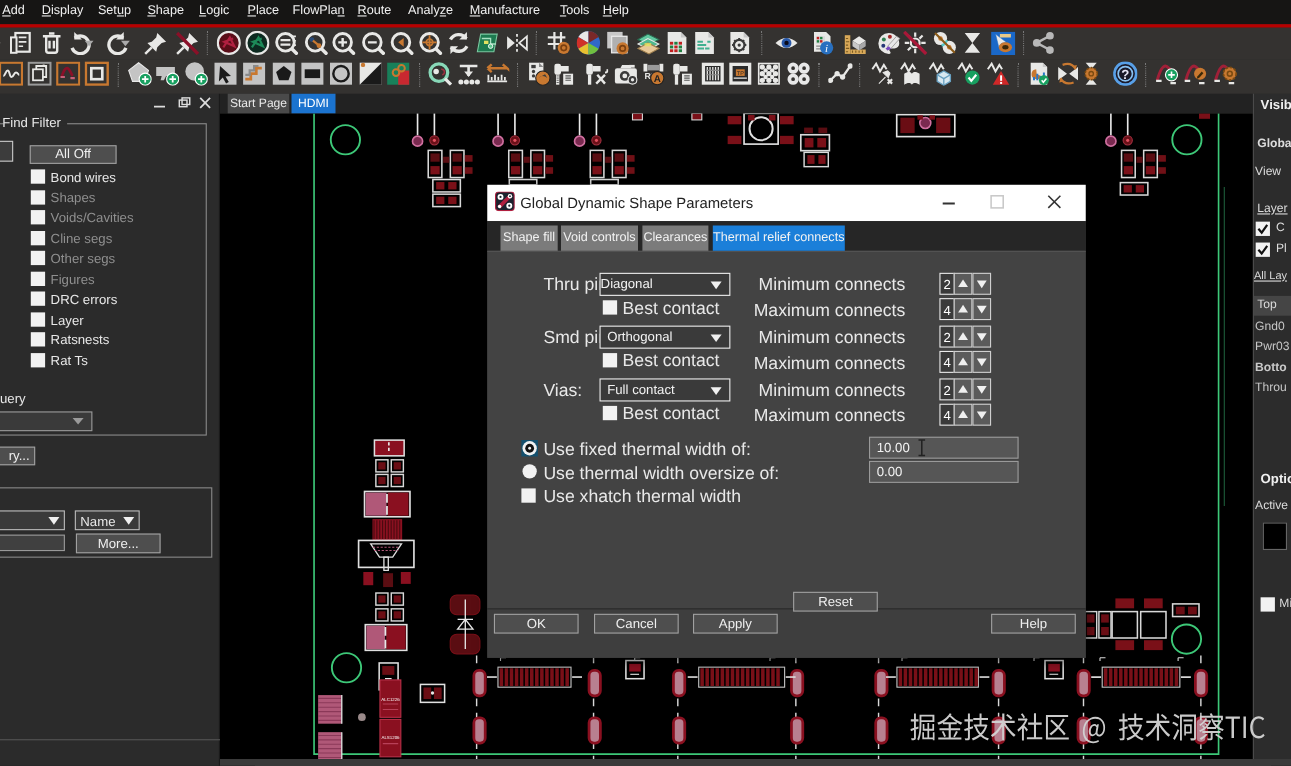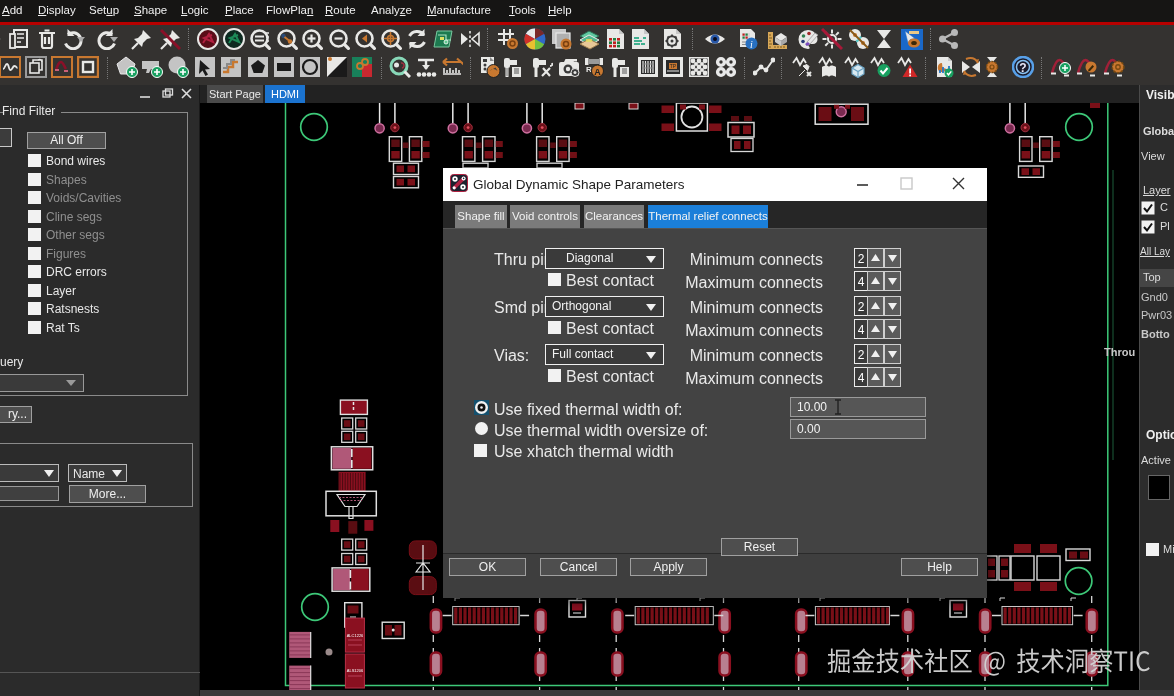--- a/index.html
+++ b/index.html
@@ -861,21 +861,21 @@
       <path d="M103 3l11 11M114 3l-11 11" stroke="#333" stroke-width="1.4"></path>
     </svg>
 <div class="abs" style="left:443px;top:201px;width:544px;height:27px;background:#262626;z-index:31"></div>
 <div class="tab" style="left:455px;width:52px;z-index:32">Shape fill</div>
 <div class="tab" style="left:510px;width:70px;z-index:32">Void controls</div>
 <div class="tab" style="left:584px;width:60px;z-index:32">Clearances</div>
 <div class="tab" style="left:648px;width:120px;background:#1b7fd9;z-index:32">Thermal relief connects</div>
 <div class="abs" style="left:443px;top:228px;width:544px;height:325px;background:#434343;z-index:31;border-top:1px solid #555"></div>
 <div class="abs" style="left:443px;top:553px;width:544px;height:45px;background:#3e3e3e;z-index:31;border-top:1px solid #2a2a2a"></div>
 <div class="dlbl" style="left:494px;top:251px;z-index:32">Thru pins:</div>
-<div class="dd" style="left:545px;top:248px;width:119px;height:21px;line-height:19px;padding-left:20px;z-index:32">Diagonal<svg style="position:absolute;right:6px;top:6px" width="12" height="9">
+<div class="dd" style="left:545px;top:248px;width:119px;height:21px;line-height:19px;padding-left:0;z-index:32">Diagonal<svg style="position:absolute;right:6px;top:6px" width="12" height="9">
         <path d="M1 1l5 7 5-7z" fill="#f0f0f0"></path>
       </svg></div>
 <div class="cb" style="left:548px;top:273px;z-index:32"></div>
     <div class="dlbl" style="left:566px;top:272px;z-index:32">Best contact</div>
 <div class="dlbl" style="left:623px;top:251px;width:200px;text-align:right;z-index:32">Minimum connects</div>
 <div class="spn" style="left:854px;top:248px;z-index:32">2</div>
     <div class="spb" style="left:867px;top:248px;z-index:32"><svg width="15" height="18">
         <path d="M3 12l4.5-7 4.5 7z" fill="#f0f0f0"></path>
       </svg></div>
     <div class="spb" style="left:884px;top:248px;z-index:32"><svg width="15" height="18">
@@ -970,21 +970,21 @@
       <rect x="0.5" y="0.5" width="13" height="13" fill="#f2f2f2"></rect>
       <path d="M3 7l3 3.5L11 3.5" stroke="#111" stroke-width="2" fill="none"></path>
     </svg>
 <div class="abs" style="left:1160px;top:220px;font-size:11px;color:#dcdcdc;font-weight:normal;white-space:nowrap;z-index:41">Pl</div>
 <div class="abs" style="left:1140px;top:246px;font-size:10px;color:#dcdcdc;font-weight:normal;white-space:nowrap;z-index:41"><u>All Lay</u></div>
 <div class="abs" style="left:1140px;top:269px;width:34px;height:18px;background:#454545;z-index:41"></div>
 <div class="abs" style="left:1143px;top:271px;font-size:11px;color:#dcdcdc;font-weight:normal;white-space:nowrap;z-index:41">Top</div>
 <div class="abs" style="left:1141px;top:291px;font-size:11px;color:#c8c8c8;font-weight:normal;white-space:nowrap;z-index:41">Gnd0</div>
 <div class="abs" style="left:1141px;top:309px;font-size:11px;color:#c8c8c8;font-weight:normal;white-space:nowrap;z-index:41">Pwr03</div>
 <div class="abs" style="left:1141px;top:328px;font-size:11px;color:#c8c8c8;font-weight:bold;white-space:nowrap;z-index:41">Botto</div>
-<div class="abs" style="left:1104px;top:346px;font-size:11px;color:#c8c8c8;font-weight:bold;white-space:nowrap;z-index:41">Throu</div>
+<div class="abs" style="left:1141px;top:346px;font-size:11px;color:#c8c8c8;font-weight:normal;white-space:nowrap;z-index:41">Throu</div>
 <div class="abs" style="left:1146px;top:428px;font-size:12px;color:#f0f0f0;font-weight:bold;white-space:nowrap;z-index:41">Optio</div>
 <div class="abs" style="left:1141px;top:454px;font-size:11px;color:#dcdcdc;font-weight:normal;white-space:nowrap;z-index:41">Active</div>
 <div class="abs" style="left:1148px;top:475px;width:22px;height:25px;background:#000;border:1px solid #666;z-index:41"></div>
 <div class="cb" style="left:1146px;top:543px;z-index:41"></div>
 <div class="abs" style="left:1163px;top:543px;font-size:11px;color:#dcdcdc;font-weight:normal;white-space:nowrap;z-index:41">Mi</div>
 <div class="abs" style="left:200px;top:690px;width:974px;height:6px;background:#3a3a3a;z-index:45"></div>
 <svg class="wmark" style="left:827px;top:641px" width="330" height="40" viewBox="0 0 330 40">
       <g transform="translate(0 30)" fill="rgba(210,210,210,0.96)">
         <path transform="translate(0.00 0) scale(0.02430 -0.02673)" d="M408.940673828125 796.8704833984375H923.140380859375V546.2293701171875H407.380615234375V609.940673828125H852.1888427734375V733.1591796875H408.940673828125ZM368.419677734375 796.8704833984375H437.981201171875V491Q437.981201171875 428.8299560546875 434.39617919921875 354.79486083984375Q430.8111572265625 280.759765625 420.7510986328125 203.61468505859375Q410.6910400390625 126.4696044921875 391.26593017578125 53.49456787109375Q371.8408203125 -19.48046875 340.16064453125 -80.92041015625Q334.260498046875 -74.4102783203125 323.21527099609375 -66.64508056640625Q312.1700439453125 -58.8798828125 300.73480224609375 -51.39471435546875Q289.299560546875 -43.9095458984375 280.619384765625 -40.5694580078125Q310.739501953125 17.92041015625 328.60455322265625 86.080322265625Q346.4696044921875 154.240234375 354.7496337890625 224.98516845703125Q363.0296630859375 295.7301025390625 365.72467041015625 363.75506591796875Q368.419677734375 431.780029296875 368.419677734375 491ZM663.7098388671875 514.299560546875H727.421142578125V-16.9703369140625H663.7098388671875ZM865.4290771484375 197.0499267578125H928.3603515625V-74.7503662109375H865.4290771484375ZM487.700439453125 476.419677734375H549.2916259765625V314.9906005859375H848.499267578125V477.19970703125H912.4305419921875V253.619384765625H487.700439453125ZM27.979736328125 308.541259765625Q83.9298095703125 323.201171875 162.79486083984375 347.88604736328125Q241.659912109375 372.5709228515625 323.659912109375 398.4508056640625L333.7301025390625 329.4493408203125Q259.5101318359375 304.7894287109375 183.92510986328125 280.1295166015625Q108.340087890625 255.4696044921875 47 235.419677734375ZM41.9298095703125 638.4508056640625H328.8299560546875V568.279296875H41.9298095703125ZM161.819091796875 839.3603515625H231.6005859375V13.661376953125Q231.6005859375 -16.8690185546875 224.01556396484375 -33.47430419921875Q216.4305419921875 -50.07958984375 197.7503662109375 -59.1497802734375Q180.0701904296875 -68.219970703125 149.86505126953125 -70.97503662109375Q119.659912109375 -73.7301025390625 71.8798828125 -73.1201171875Q70.4898681640625 -59.539794921875 64.259765625 -39.25433349609375Q58.0296630859375 -18.9688720703125 50.51953125 -3.778564453125Q83.059326171875 -4.778564453125 109.3292236328125 -4.778564453125Q135.59912109375 -4.778564453125 144.59912109375 -4.1685791015625Q154.2091064453125 -4.1685791015625 158.01409912109375 -0.36358642578125Q161.819091796875 3.44140625 161.819091796875 14.0513916015625ZM472.0904541015625 196.659912109375H535.0716552734375V21.7706298828125H905.759765625V-39.6005859375H472.0904541015625Z"></path>
         <path transform="translate(24.30 0) scale(0.02430 -0.02673)" d="M241.07958984375 540.500732421875H758.020263671875V470.3292236328125H241.07958984375ZM113.1700439453125 334.3104248046875H888.31982421875V265.3089599609375H113.1700439453125ZM68.2698974609375 18.40087890625H933.7301025390625V-50.7706298828125H68.2698974609375ZM457.819091796875 509.43994140625H537.3509521484375V-16.3697509765625H457.819091796875ZM198.059326171875 217.739501953125 259.5506591796875 242.340087890625Q279.380615234375 214.68017578125 298.29559326171875 181.9102783203125Q317.2105712890625 149.140380859375 332.820556640625 117.98046875Q348.4305419921875 86.820556640625 356.04052734375 61.9906005859375L290.819091796875 33.8299560546875Q283.59912109375 58.2698974609375 268.879150390625 90.31982421875Q254.1591796875 122.3697509765625 235.8292236328125 156.0296630859375Q217.499267578125 189.6895751953125 198.059326171875 217.739501953125ZM732.5491943359375 243 803.8408203125 215.3494873046875Q776.060791015625 167.51953125 744.0108642578125 117.50469970703125Q711.9609375 67.4898681640625 684.6910400390625 32.6099853515625L627.759765625 57.48046875Q645.8096923828125 82.3104248046875 665.07958984375 114.77532958984375Q684.3494873046875 147.240234375 702.4243774414062 181.20513916015625Q720.499267578125 215.1700439453125 732.5491943359375 243ZM529.2105712890625 797.6099853515625Q565.04052734375 755.68017578125 615.8704833984375 714.5553588867188Q666.700439453125 673.4305419921875 726.2254028320312 636.8057250976562Q785.7503662109375 600.180908203125 848.9453735351562 570.6910400390625Q912.140380859375 541.201171875 972.0904541015625 522.1512451171875Q963.4102783203125 514.4710693359375 953.3650512695312 502.75579833984375Q943.31982421875 491.04052734375 934.2496337890625 479.1302490234375Q925.179443359375 467.219970703125 919.059326171875 456.759765625Q859.3292236328125 478.979736328125 796.6342163085938 511.919677734375Q733.939208984375 544.859619140625 673.3292236328125 585.9095458984375Q612.71923828125 626.95947265625 559.71923828125 673.0093994140625Q506.71923828125 719.059326171875 466.7691650390625 766.6693115234375ZM499.1295166015625 849.3104248046875 568.8111572265625 817.5897216796875Q515.0810546875 735.739501953125 438.4110107421875 666.1295166015625Q361.740966796875 596.51953125 270.680908203125 542.9696044921875Q179.620849609375 489.419677734375 81.500732421875 453.419677734375Q73.2105712890625 469.56005859375 59.020263671875 489.06549072265625Q44.8299560546875 508.5709228515625 30.2496337890625 521.9312744140625Q124.6396484375 552.8111572265625 214.05462646484375 600.8509521484375Q303.4696044921875 648.8907470703125 377.49456787109375 712.1005859375Q451.51953125 775.3104248046875 499.1295166015625 849.3104248046875Z"></path>

